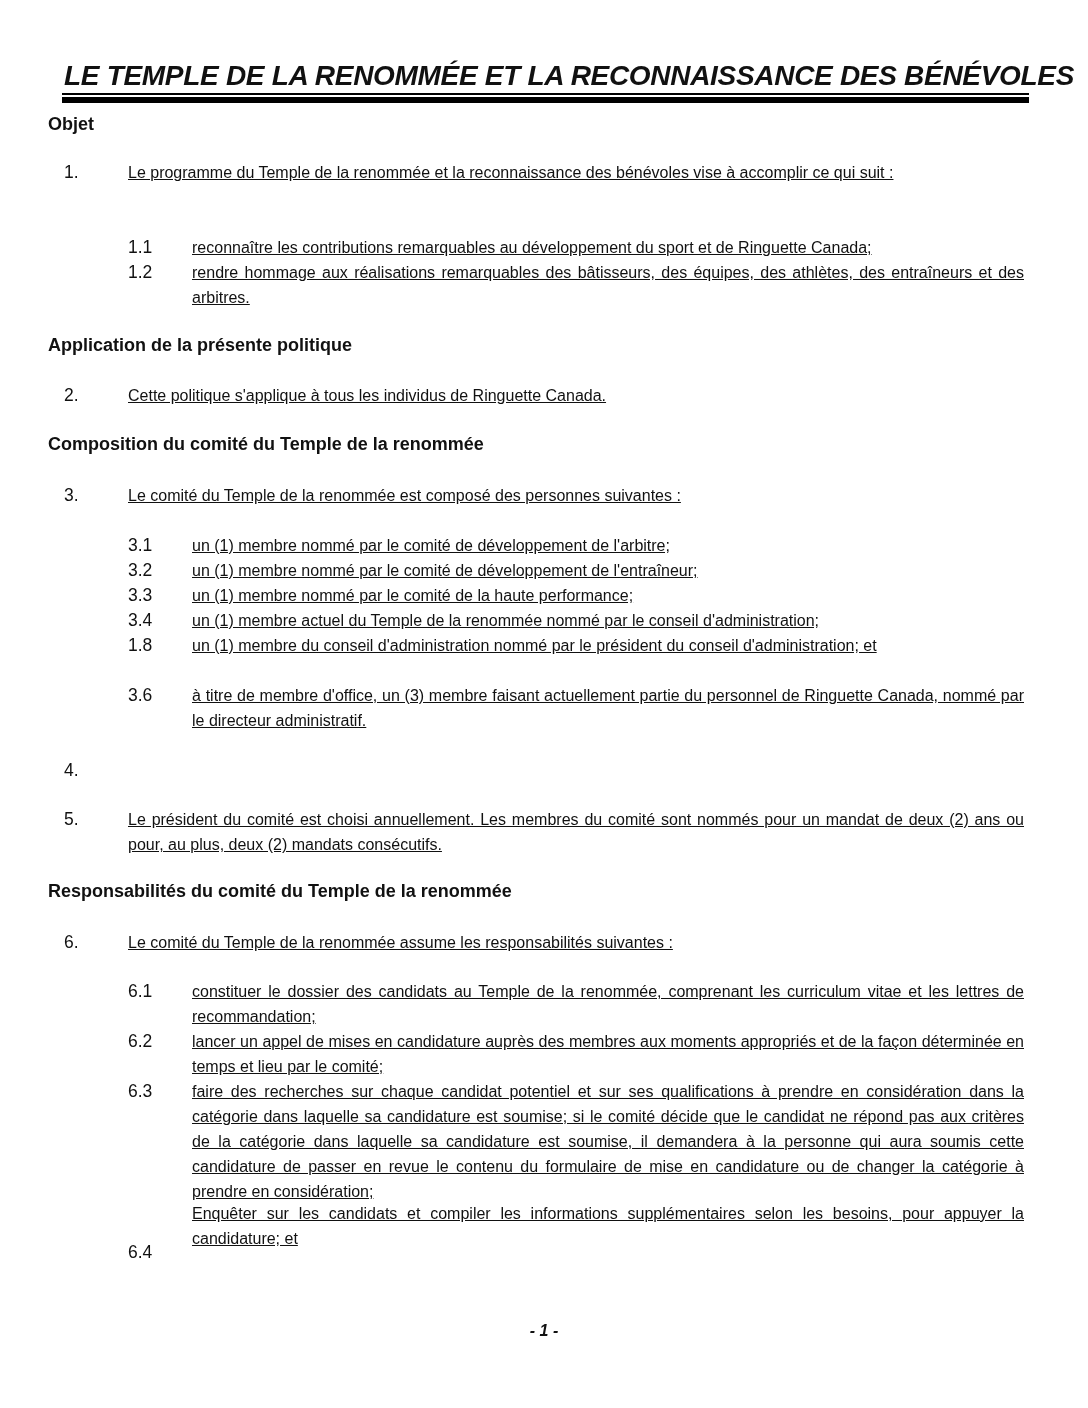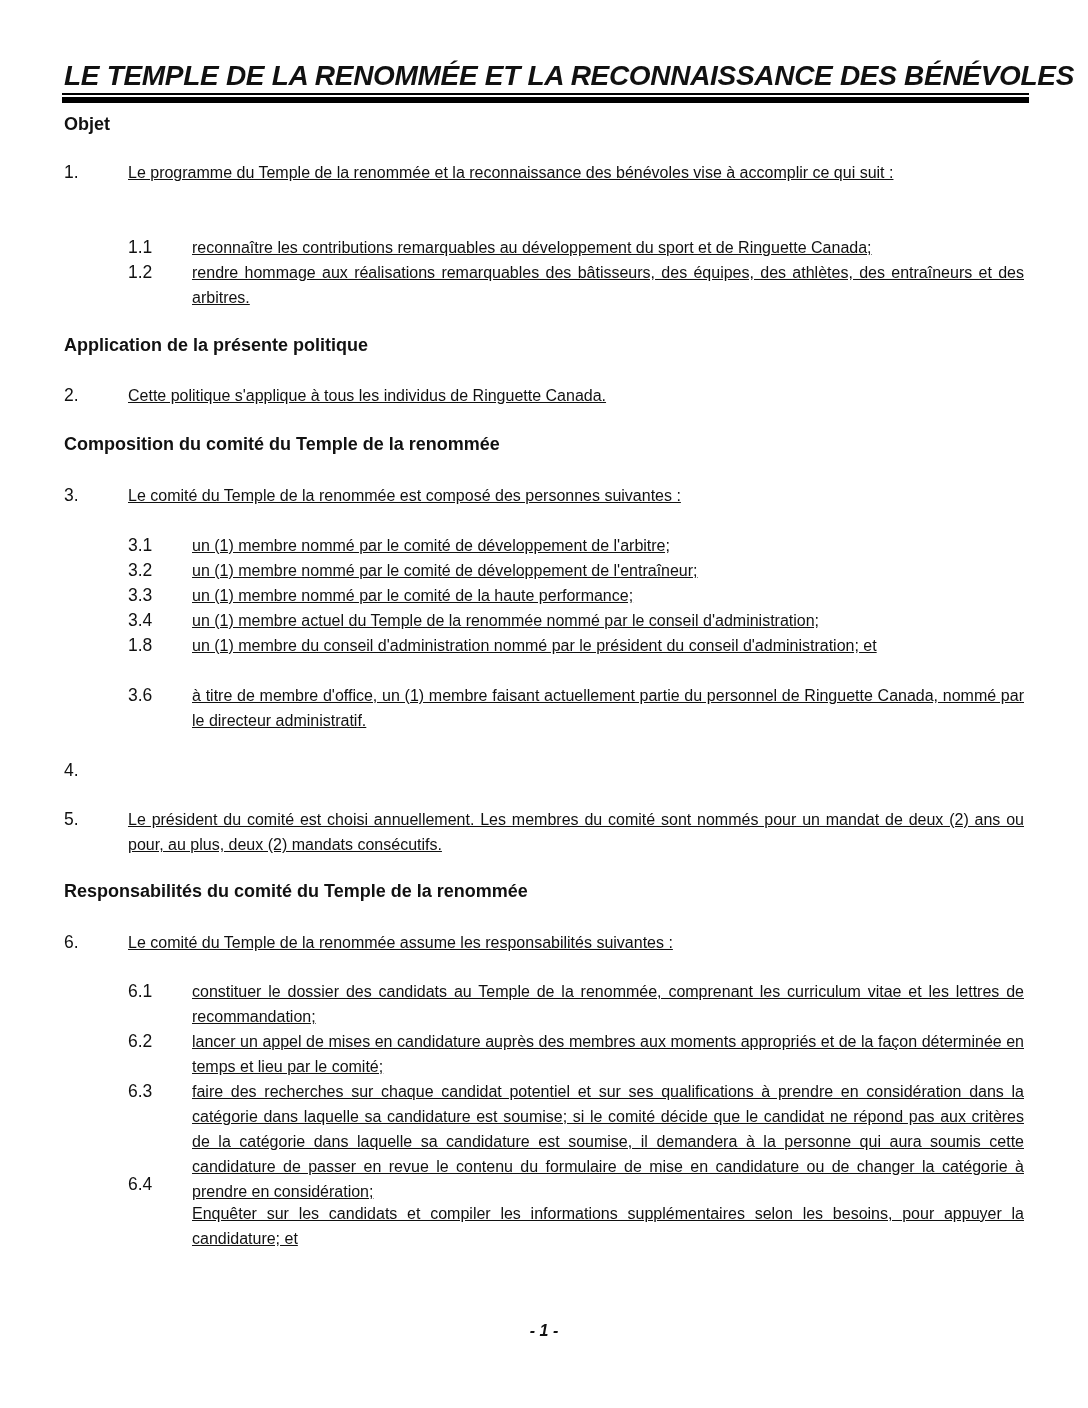--- a/index.html
+++ b/index.html
@@ -10,21 +10,21 @@
   }
   .page { position: absolute; left: 0; top: 0; width: 1088px; height: 1408px; }
   .title {
     position: absolute; left: 64px; top: 60px; width: 964px;
     text-align: center; font-weight: bold; font-style: italic;
     font-size: 28px; letter-spacing: -0.3px; white-space: nowrap;
   }
   .rule-thin { position: absolute; left: 62px; top: 93px; width: 967px; height: 2px; background: #000; }
   .rule-thick { position: absolute; left: 62px; top: 97px; width: 967px; height: 6px; background: #000; }
   .heading {
-    position: absolute; left: 64px; font-weight: bold; font-size: 18px; white-space: nowrap;
+    position: absolute; left: 48px; font-weight: bold; font-size: 18px; white-space: nowrap;
   }
   .para {
     position: absolute; font-size: 16px; line-height: 25px; text-align: justify; text-decoration: underline;
   }
   .num { position: absolute; font-size: 17.5px; line-height: 25px; }
   .last-line-left { text-align-last: left; }
   .footer {
     position: absolute; left: 0; width: 1088px; top: 1322px; text-align: center;
     font-size: 16px; font-weight: bold; font-style: italic;
   }
@@ -68,38 +68,38 @@
   <div class="num" style="left:128px; top:583px;">3.3</div>
   <div class="para last-line-left" style="left:192px; top:583px; width:832px;">un (1) membre nommé par le comité de la haute performance;</div>
 
   <div class="num" style="left:128px; top:608px;">3.4</div>
   <div class="para last-line-left" style="left:192px; top:608px; width:832px;">un (1) membre actuel du Temple de la renommée nommé par le conseil d'administration;</div>
 
   <div class="num" style="left:128px; top:633px;">1.8</div>
   <div class="para last-line-left" style="left:192px; top:633px; width:832px;">un (1) membre du conseil d'administration nommé par le président du conseil d'administration; et</div>
 
   <div class="num" style="left:128px; top:683px;">3.6</div>
-  <div class="para last-line-left" style="left:192px; top:683px; width:832px;">à titre de membre d'office, un (1) membre faisant actuellement partie du personnel de Ringuette Canada, nommé par le directeur administratif.</div>
+  <div class="para last-line-left" style="left:192px; top:683px; width:832px;">à titre de membre d'office, un (3) membre faisant actuellement partie du personnel de Ringuette Canada, nommé par le directeur administratif.</div>
 
   <div class="num" style="left:64px; top:758px;">4.</div>
 
   <div class="num" style="left:64px; top:807px;">5.</div>
   <div class="para last-line-left" style="left:128px; top:807px; width:896px;">Le président du comité est choisi annuellement. Les membres du comité sont nommés pour un mandat de deux (2) ans ou pour, au plus, deux (2) mandats consécutifs.</div>
 
   <div class="heading" style="top:881px;">Responsabilités du comité du Temple de la renommée</div>
 
   <div class="num" style="left:64px; top:930px;">6.</div>
   <div class="para last-line-left" style="left:128px; top:930px; width:896px;">Le comité du Temple de la renommée assume les responsabilités suivantes :</div>
 
   <div class="num" style="left:128px; top:979px;">6.1</div>
   <div class="para last-line-left" style="left:192px; top:979px; width:832px;">constituer le dossier des candidats au Temple de la renommée, comprenant les curriculum vitae et les lettres de recommandation;</div>
 
   <div class="num" style="left:128px; top:1029px;">6.2</div>
   <div class="para last-line-left" style="left:192px; top:1029px; width:832px;">lancer un appel de mises en candidature auprès des membres aux moments appropriés et de la façon déterminée en temps et lieu par le comité;</div>
 
   <div class="num" style="left:128px; top:1079px;">6.3</div>
   <div class="para last-line-left" style="left:192px; top:1079px; width:832px;">faire des recherches sur chaque candidat potentiel et sur ses qualifications à prendre en considération dans la catégorie dans laquelle sa candidature est soumise; si le comité décide que le candidat ne répond pas aux critères de la catégorie dans laquelle sa candidature est soumise, il demandera à la personne qui aura soumis cette candidature de passer en revue le contenu du formulaire de mise en candidature ou de changer la catégorie à prendre en considération;</div>
 
-  <div class="num" style="left:128px; top:1172px;text-align:right;">6.4</div>
+  <div class="num" style="left:128px; top:1240px;text-align:right;">6.4</div>
   <div class="para last-line-left" style="left:192px; top:1201px; width:832px;">Enquêter sur les candidats et compiler les informations supplémentaires selon les besoins, pour appuyer la candidature; et</div>
 
   <div class="footer">- 1 -</div>
 </div>
 
 </body></html>

